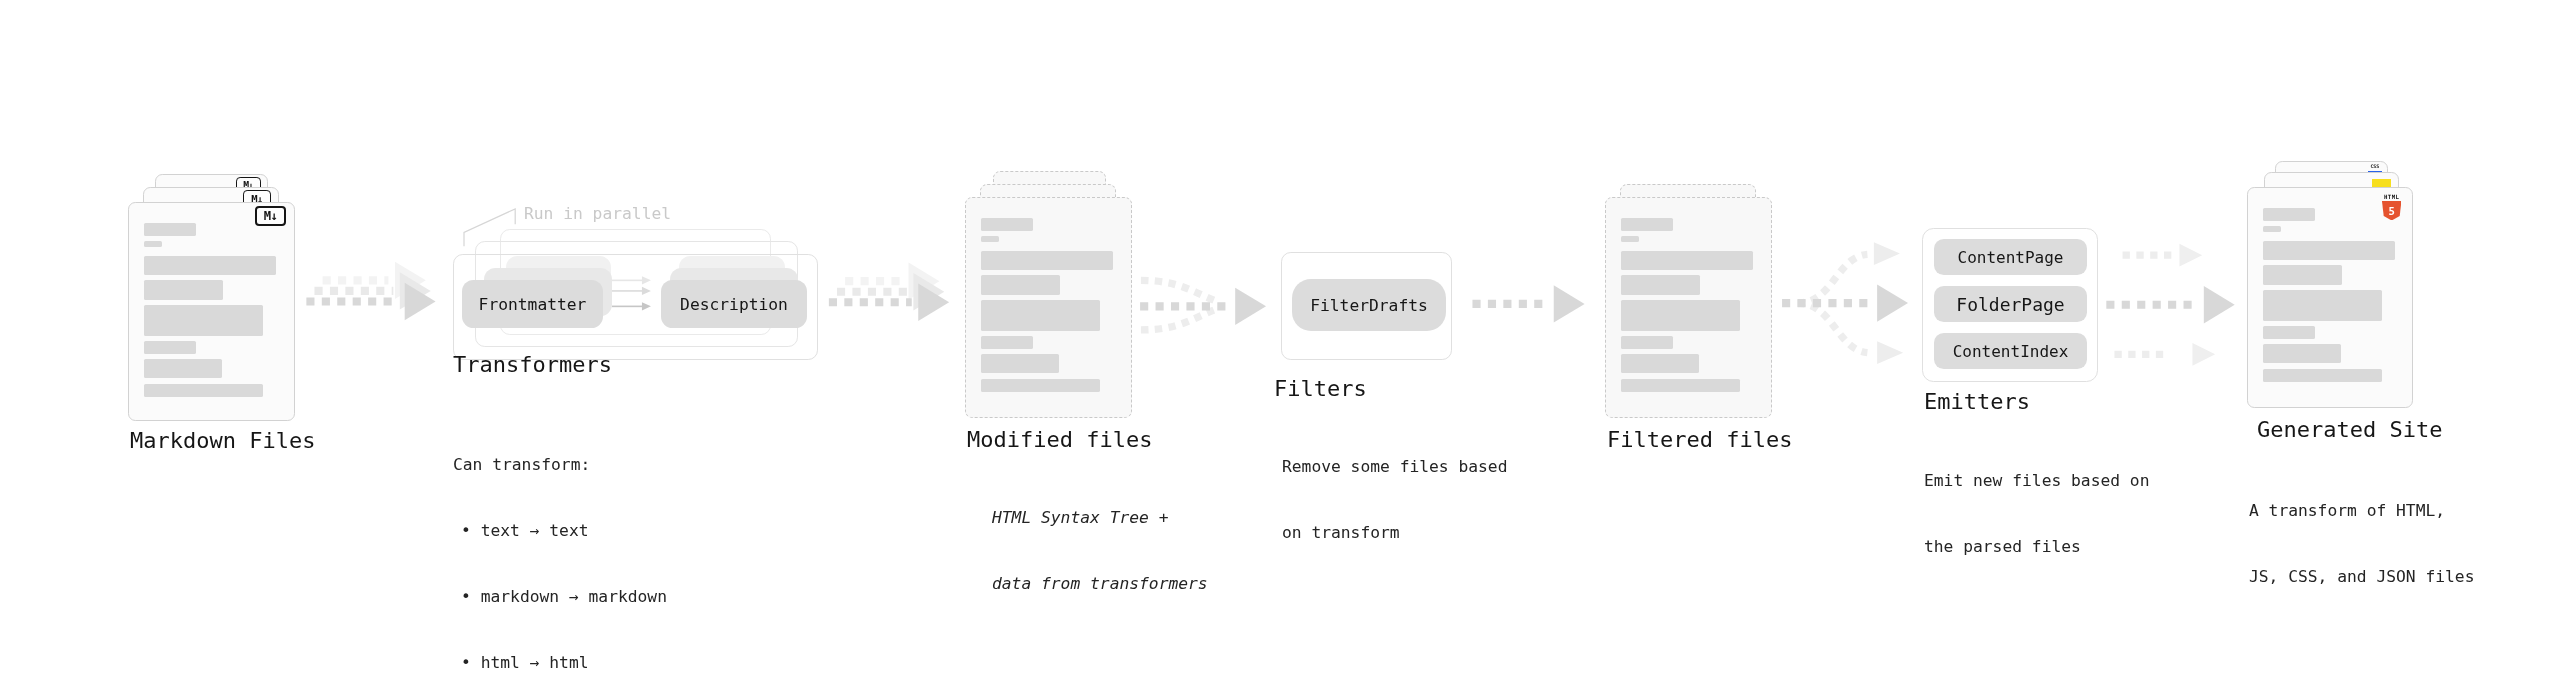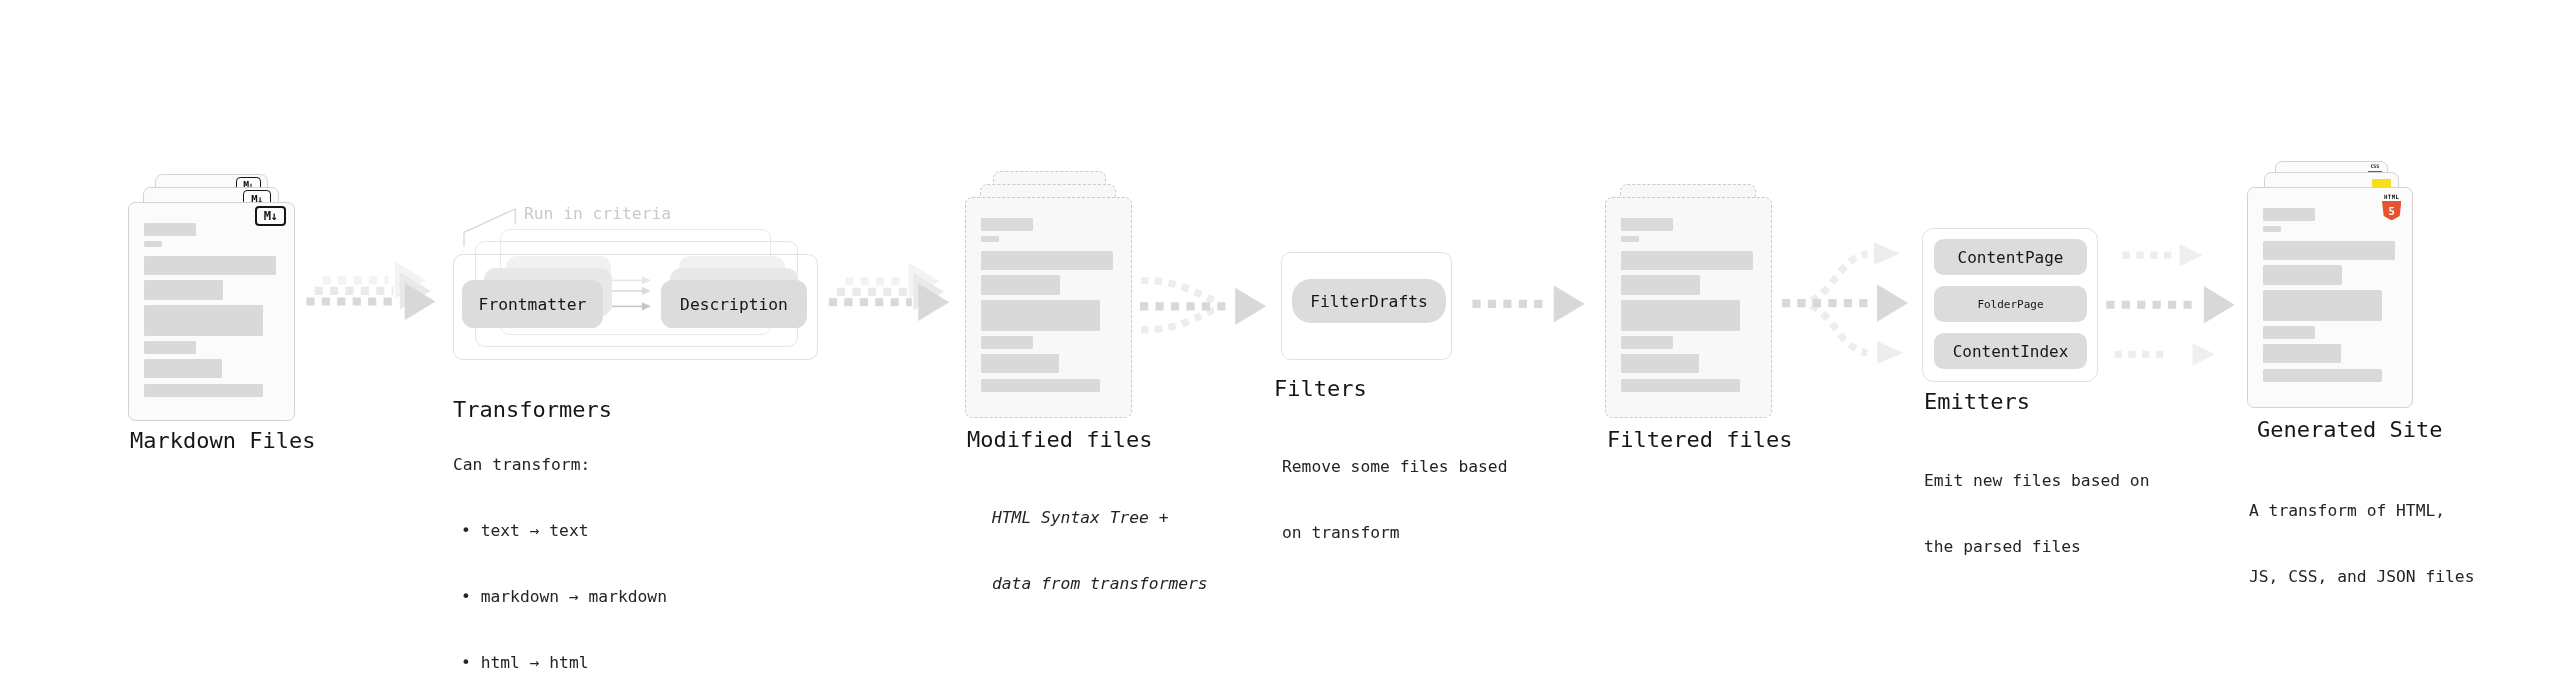--- a/index.html
+++ b/index.html
@@ -153,23 +153,23 @@
     <div class="obox" style="left:453px;top:254px;width:365px;height:106px;"></div>
 
     <div class="pill ghost2" style="left:506px;top:256px;width:105px;height:48px;"></div>
     <div class="pill ghost1" style="left:484px;top:268px;width:128px;height:48px;"></div>
     <div class="pill" style="left:462px;top:280px;width:141px;height:48px;">Frontmatter</div>
 
     <div class="pill ghost2" style="left:679px;top:256px;width:106px;height:48px;"></div>
     <div class="pill ghost1" style="left:670px;top:268px;width:128px;height:48px;"></div>
     <div class="pill" style="left:661px;top:280px;width:146px;height:48px;">Description</div>
 
-    <div class="annotation" style="left:524px;top:204px;">Run in criteria</div>
-
-    <div class="node-title" style="left:453px;top:397px;">Transformers</div>
+    <div class="annotation" style="left:524px;top:204px;">Run in parallel</div>
+
+    <div class="node-title" style="left:453px;top:352px;">Transformers</div>
     <div class="node-desc" style="left:453px;top:410px;">
       <div>Can transform:</div>
       <div class="indent">• text → text</div>
       <div class="indent">• markdown → markdown</div>
       <div class="indent">• html → html</div>
     </div>
   </div>
 
   <div>
     <div class="card dashed" style="left:993px;top:171px;width:113px;height:46px;"></div>
@@ -188,21 +188,21 @@
     </div>
     <div class="node-title" style="left:967px;top:427px;">Modified files</div>
     <div class="node-desc" style="left:992px;top:463px;font-style:italic;">
       <div>HTML Syntax Tree +</div>
       <div>data from transformers</div>
     </div>
   </div>
 
   <div>
     <div class="obox white" style="left:1281px;top:252px;width:171px;height:108px;"></div>
-    <div class="pill" style="left:1292px;top:279px;width:154px;height:44px;border-radius:19px;">FilterDrafts</div>
+    <div class="pill" style="left:1292px;top:279px;width:154px;height:52px;border-radius:19px;">FilterDrafts</div>
     <div class="node-title" style="left:1274px;top:376px;">Filters</div>
     <div class="node-desc" style="left:1282px;top:412px;">
       <div>Remove some files based</div>
       <div>on transform</div>
     </div>
   </div>
 
   <div>
     <div class="card dashed" style="left:1620px;top:184px;width:136px;height:49px;"></div>
     <div class="card dashed" style="left:1605px;top:197px;width:167px;height:221px;">
@@ -216,21 +216,21 @@
           <div class="bar" style="width: 78px; height: 18.7px; margin-bottom: 6.5px;"></div>
           <div class="bar" style="width: 119px; height: 13px; margin-bottom: 0px;"></div>
         </div>
     </div>
     <div class="node-title" style="left:1607px;top:427px;">Filtered files</div>
   </div>
 
   <div>
     <div class="obox white" style="left:1922px;top:228px;width:176px;height:154px;border-radius:11.4px;"></div>
     <div class="pill" style="left:1934px;top:239px;width:153px;height:36px;border-radius:9.8px;font-size:16px;">ContentPage</div>
-    <div class="pill" style="left:1934px;top:286px;width:153px;height:36px;border-radius:9.8px;font-size:11px;">FolderPage</div>
+    <div class="pill" style="left:1934px;top:286px;width:153px;height:36px;border-radius:9.8px;font-size:18px;">FolderPage</div>
     <div class="pill" style="left:1934px;top:333px;width:153px;height:36px;border-radius:9.8px;font-size:16px;">ContentIndex</div>
     <div class="node-title" style="left:1924px;top:389px;">Emitters</div>
     <div class="node-desc" style="left:1924px;top:426px;">
       <div>Emit new files based on</div>
       <div>the parsed files</div>
     </div>
   </div>
 
   <div>
     <div class="card" style="left:2275px;top:161px;width:113px;height:41px;">

